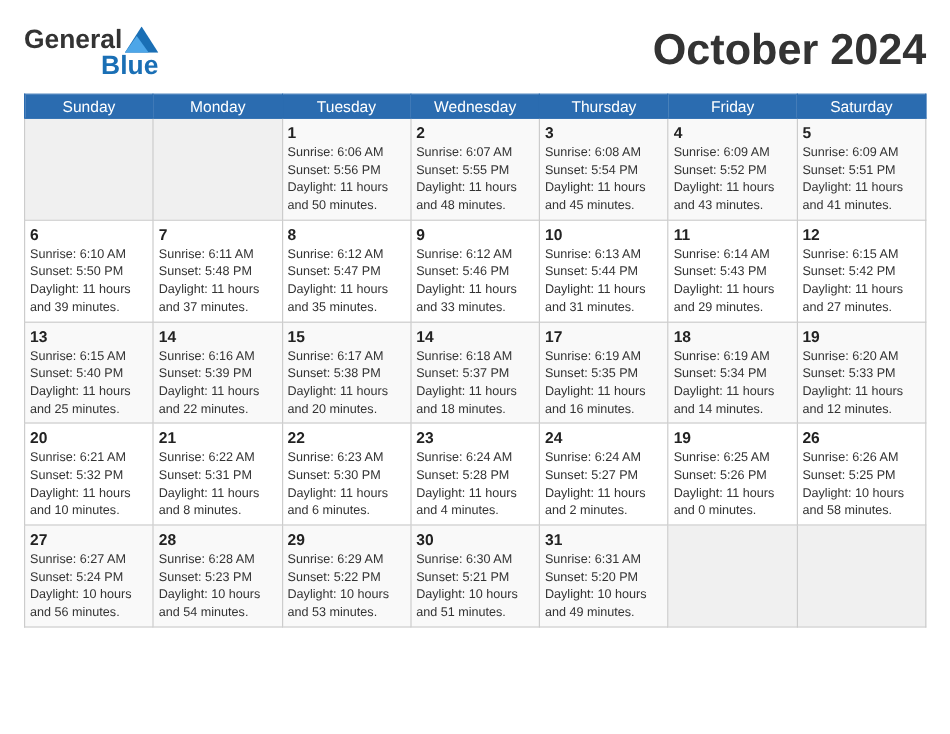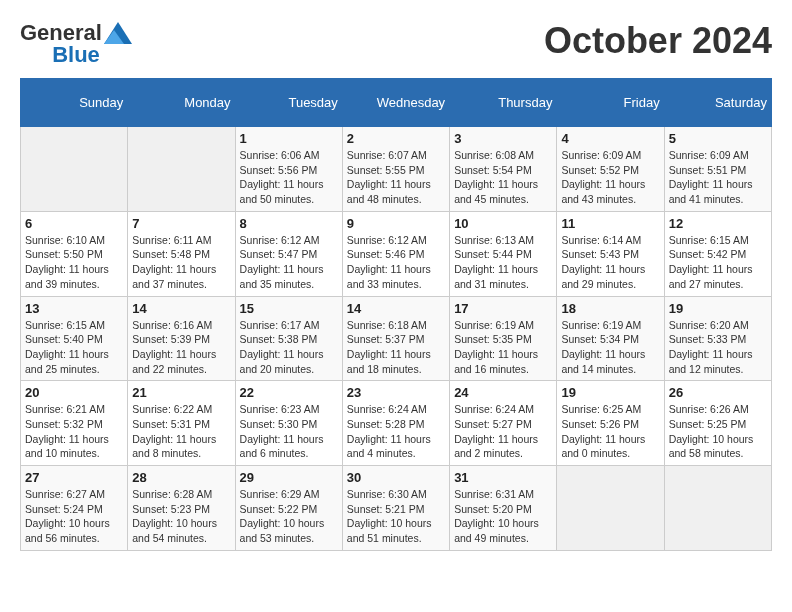--- a/index.html
+++ b/index.html
@@ -12,21 +12,21 @@
     }
     .header {
       display: flex;
       justify-content: space-between;
       align-items: flex-start;
       margin-bottom: 10px;
     }
     .logo {
       display: flex;
       flex-direction: column;
-      align-items: center;
+      align-items: flex-end;
     }
     .logo-text {
       display: flex;
       align-items: center;
       font-size: 22px;
       font-weight: bold;
       color: #333;
     }
     .logo-general { color: #333; }
     .logo-icon {
@@ -47,22 +47,22 @@
       color: #555;
     }
     table {
       width: 100%;
       border-collapse: collapse;
       font-size: 11px;
     }
     thead tr th {
       background-color: #2b6cb0;
       color: #fff;
-      padding: 16px 4px;
-      text-align: right;
+      padding: 2px 4px;
+      text-align: center;
       font-size: 13px;
       font-weight: normal;
       border: 1px solid #2b6cb0;
     }
     tbody tr td {
       border: 1px solid #ccc;
       vertical-align: top;
       padding: 4px;
       min-height: 80px;
       width: 14.28%;

